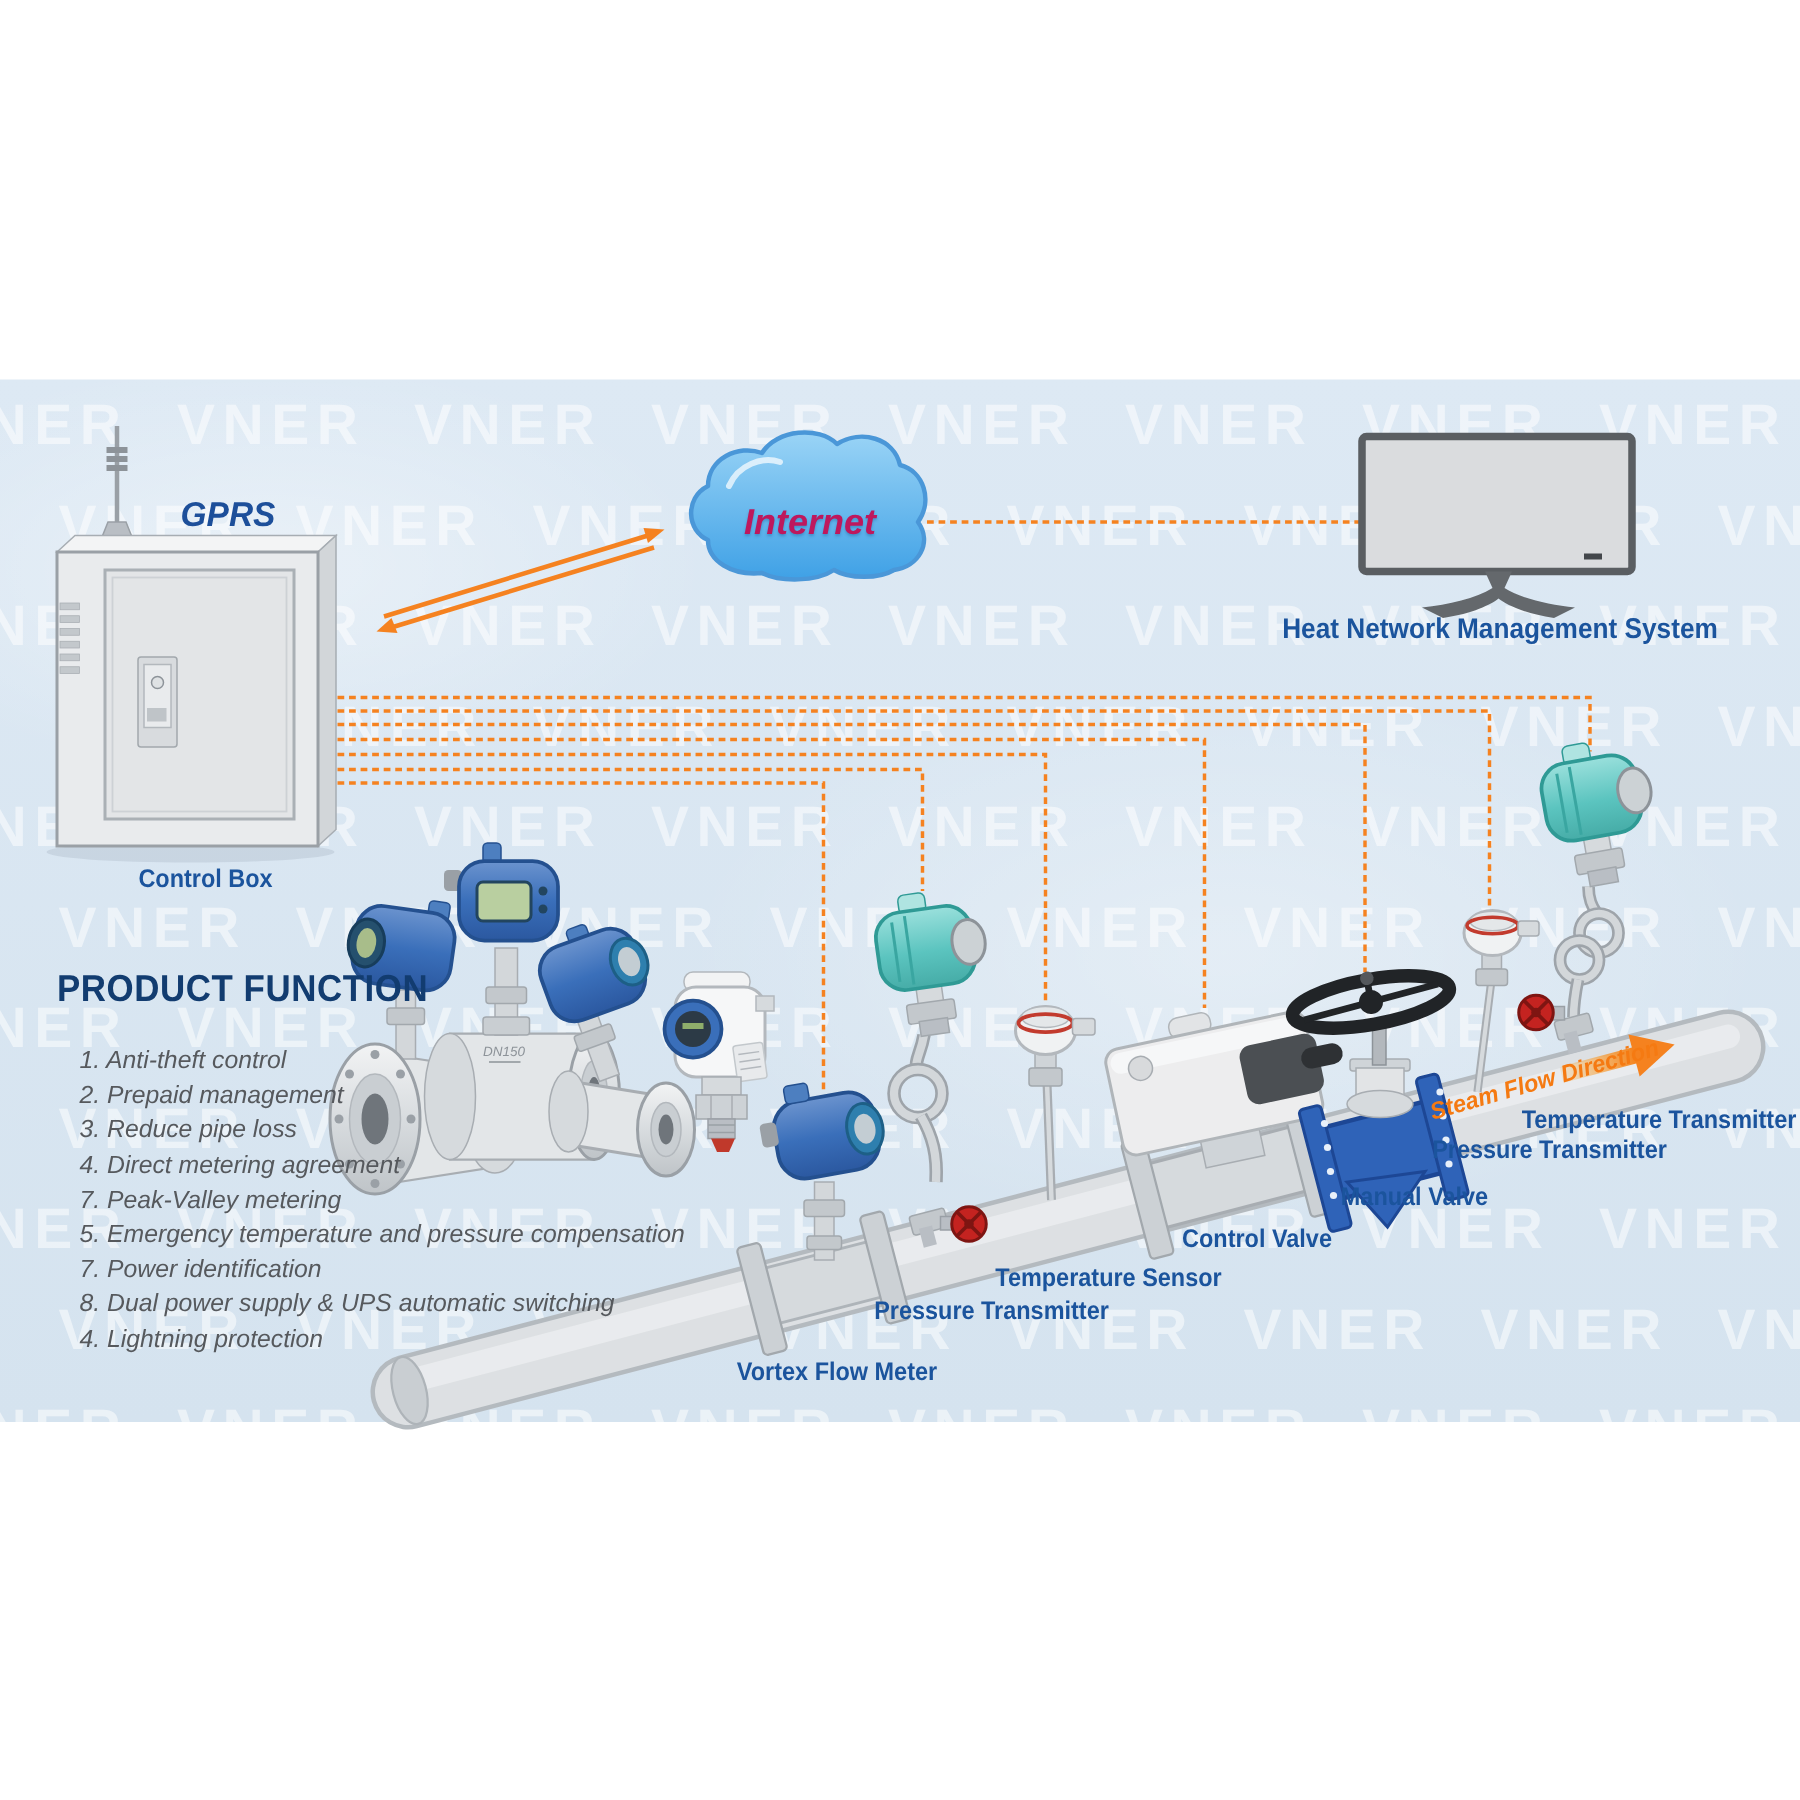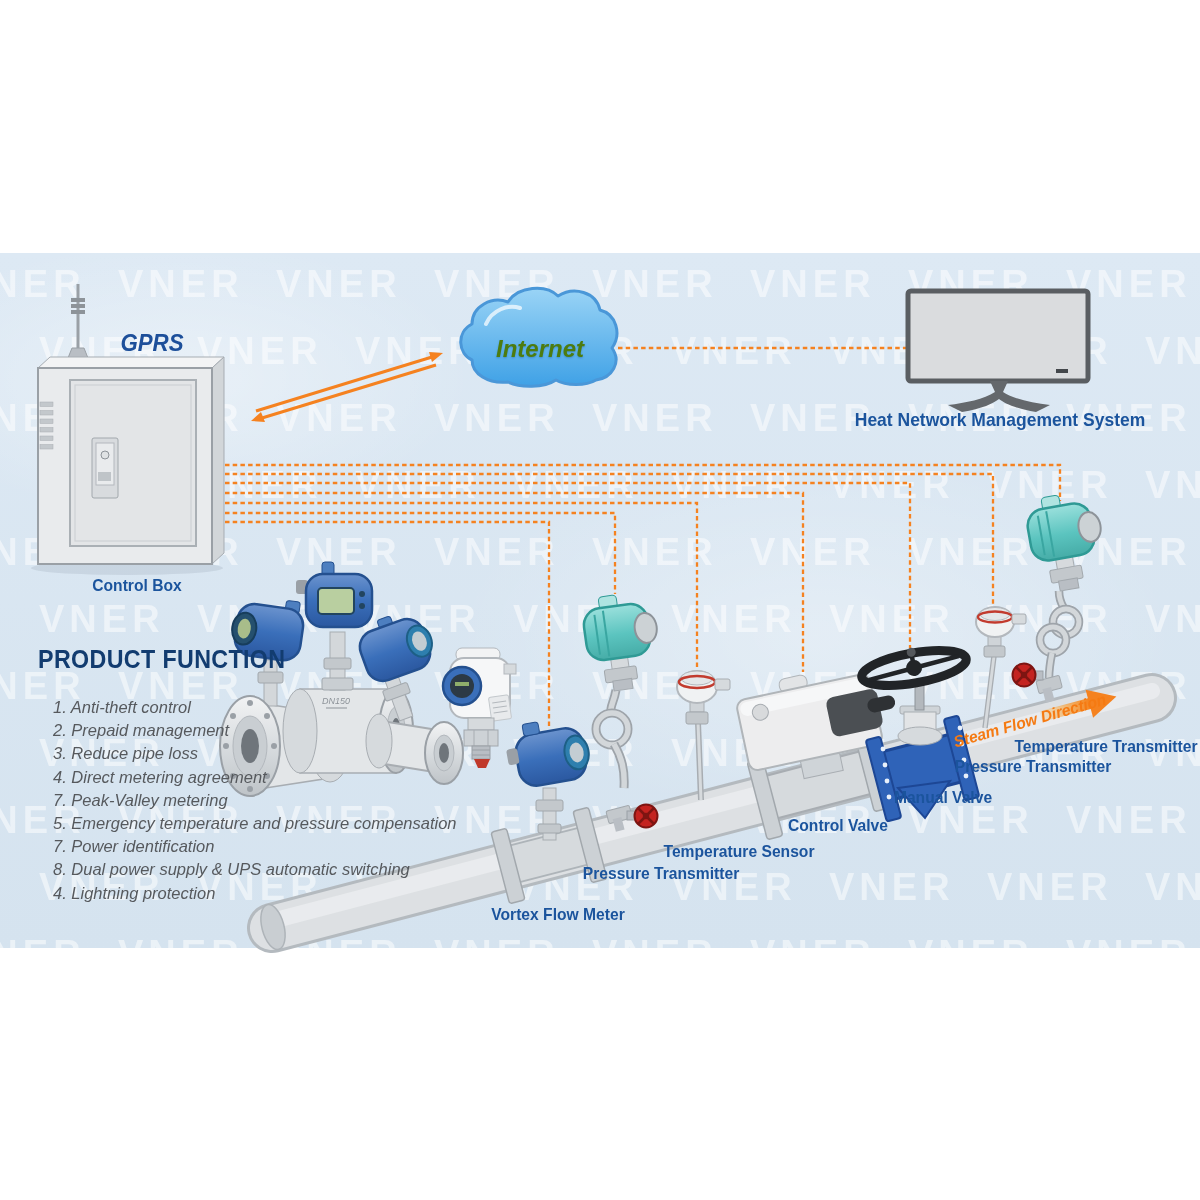--- a/index.html
+++ b/index.html
@@ -11,21 +11,21 @@
            radial-gradient(520px 260px at 68% 55%, rgba(255,255,255,.30), transparent 70%),
            linear-gradient(#dde9f4,#d5e3ef);
          overflow:hidden;}
   .wm{position:absolute;font-weight:bold;font-size:38px;letter-spacing:5px;
       color:rgba(255,255,255,0.52);white-space:nowrap;user-select:none;}
   svg.diagram{position:absolute;left:0;top:0;}
   .lbl{position:absolute;font-weight:bold;color:#1B549D;white-space:nowrap;
        font-size:17px;transform:translate(-50%,-50%) scaleX(0.92);}
   .lbl.big{font-size:19px;}
   .lbl.gprs{font-size:23px;font-style:italic;transform:translate(-50%,-50%) scaleX(0.97);color:#1D4F9A;}
-  .lbl.internet{font-size:24px;font-style:italic;color:#4d7c0f;transform:translate(-50%,-50%);
+  .lbl.internet{font-size:24px;font-style:italic;color:#be185d;transform:translate(-50%,-50%);
        text-shadow:0 1px 2px rgba(30,100,160,.45);}
   .lbl.steam{font-size:16px;font-style:italic;color:#F57A12;
        transform:translate(-50%,-50%) rotate(-16deg) scaleX(0.97);}
   .pf{position:absolute;left:38px;top:645px;}
   .pf-title{font-weight:bold;font-size:25px;color:#123C70;letter-spacing:.4px;
        transform:scaleX(0.93);transform-origin:left;}
   .pf-items{margin-top:22px;margin-left:15px;}
   .pf-item{font-style:italic;color:#56595D;font-size:16.5px;line-height:23.2px;white-space:nowrap;}
 </style>
 </head>

